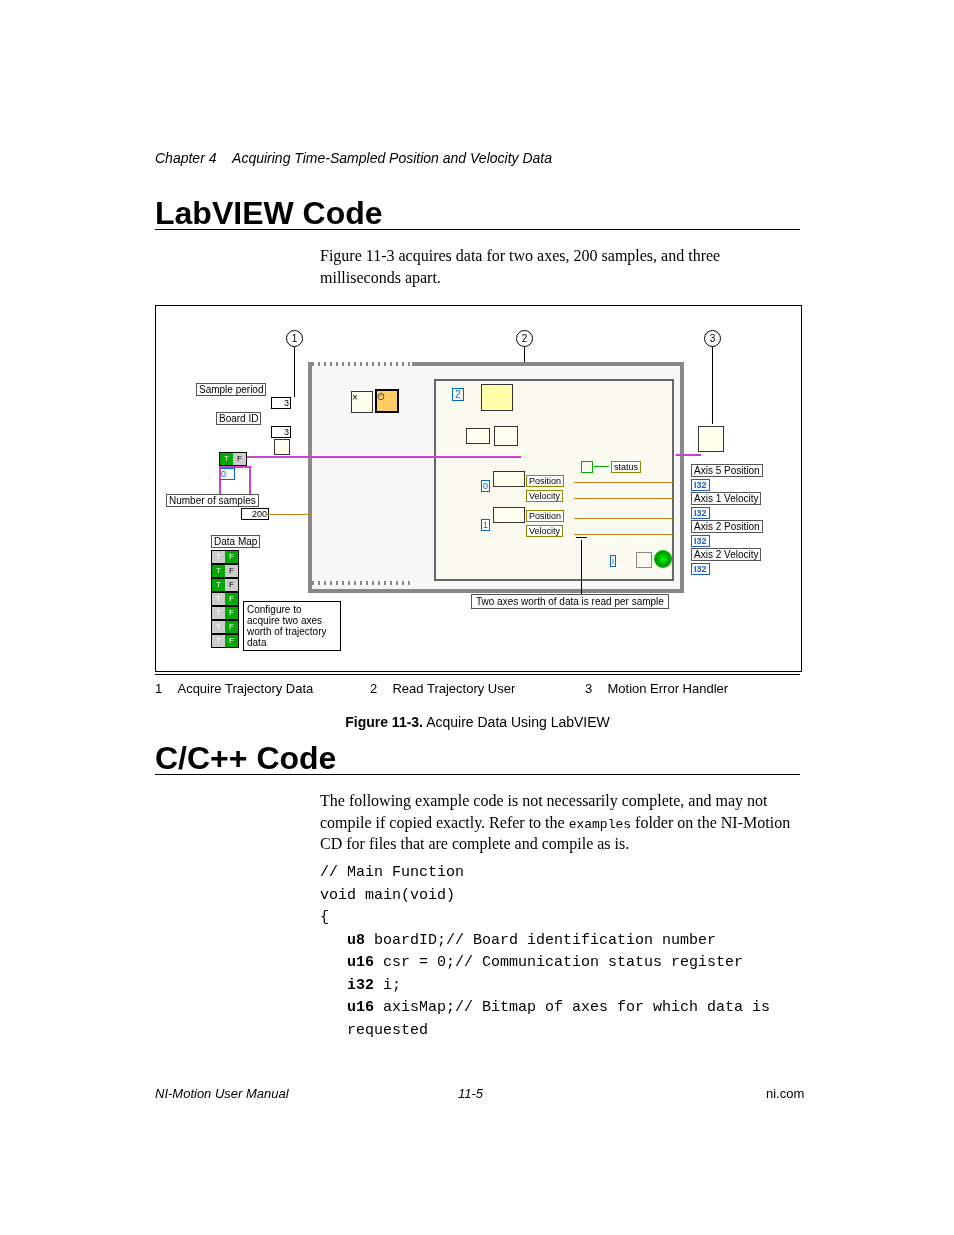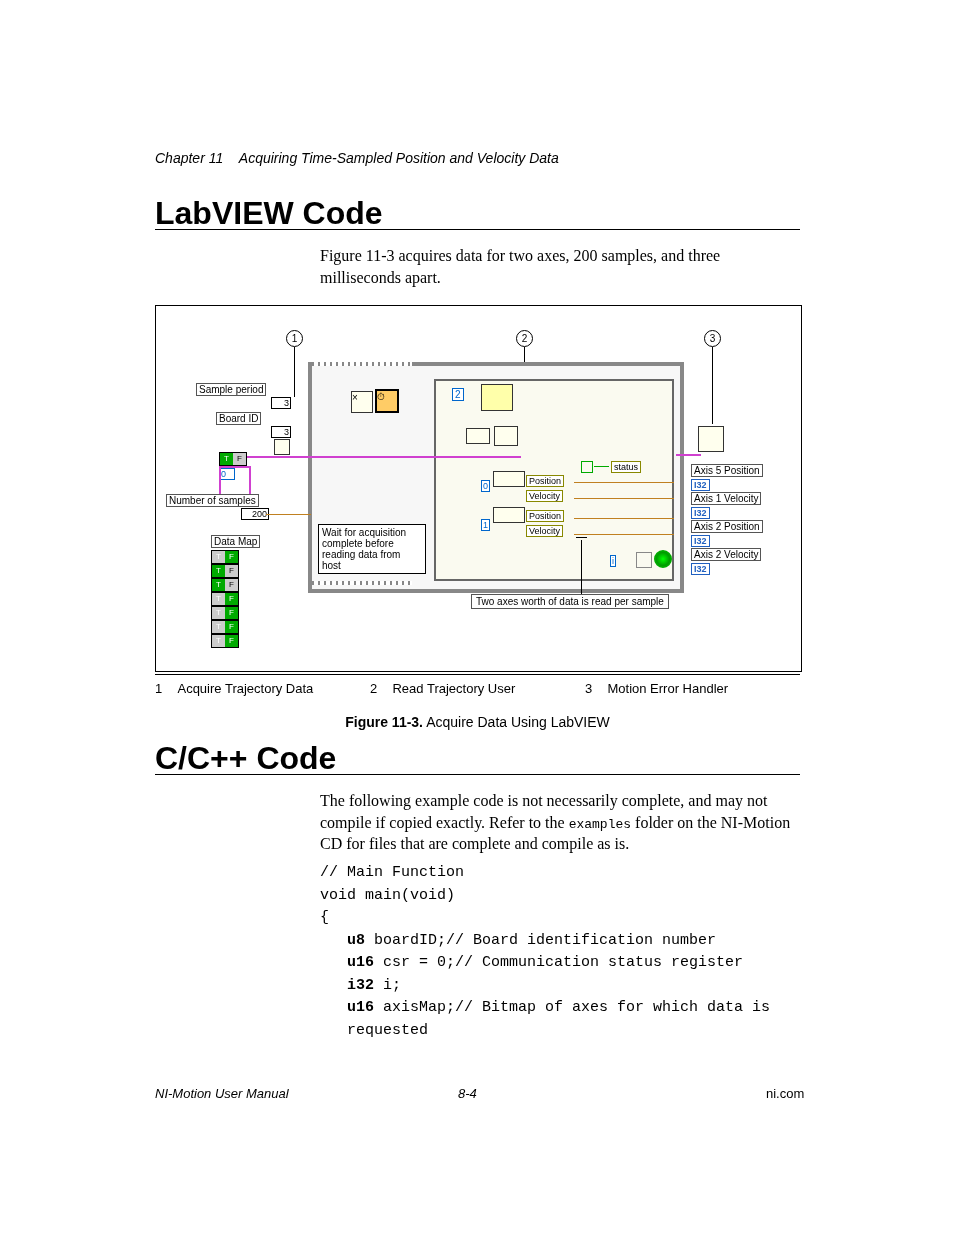--- a/index.html
+++ b/index.html
@@ -43,21 +43,21 @@
 .ftc{left:458px}
 .ftrr{left:766px;font-style:normal}
 .wire{position:absolute;background:#c08020;height:1px}
 .pinkw{position:absolute;background:#d040d0;height:2px}
 .pinkv{position:absolute;background:#d040d0;width:2px}
 .sqhatch{position:absolute;background:repeating-linear-gradient(90deg,#888 0,#888 2px,#fff 2px,#fff 6px)}
 </style>
 </head>
 <body>
 
-<div class="hdr"><span>Chapter 11</span>&nbsp;&nbsp;&nbsp;&nbsp;<span>Acquiring Time-Sampled Position and Velocity Data</span></div>
+<div class="hdr"><span>Chapter 4</span>&nbsp;&nbsp;&nbsp;&nbsp;<span>Acquiring Time-Sampled Position and Velocity Data</span></div>
 
 <div class="h1 h1a">LabVIEW Code</div>
 <div class="hr hra"></div>
 
 <div class="txt t1">Figure 11-3 acquires data for two axes, 200 samples, and three milliseconds apart.</div>
 
 <div class="figbox">
 <div class="diag">
 
 <div class="circ" style="left:130px;top:24px">1</div>
@@ -122,21 +122,21 @@
       </div>
 <div class="tf tf2" style="left:55px;top:314px">
         <div class="t">T</div>
         <div class="f">F</div>
       </div>
 <div class="tf tf2" style="left:55px;top:328px">
         <div class="t">T</div>
         <div class="f">F</div>
       </div>
 
-<div class="note" style="left:162px;top:218px;width:100px">Wait for acquisition complete before reading data from host</div>
+<div class="note" style="left:87px;top:295px;width:90px">Configure to acquire two axes worth of trajectory data</div>
 
 <div style="position:absolute;left:425px;top:155px;width:10px;height:10px;border:1px solid #0a0"></div>
 <div class="yb" style="left:455px;top:155px">status</div>
 <div style="position:absolute;left:438px;top:160px;width:15px;height:1px;background:#0a0"></div>
 
 <div class="sbox" style="left:325px;top:174px;color:#06c;border-color:#06c">0</div>
 <div class="vibox" style="left:337px;top:165px;width:30px;height:14px"></div>
 <div class="yb" style="left:370px;top:169px">Position</div>
 <div class="yb" style="left:370px;top:184px">Velocity</div>
 <div class="sbox" style="left:325px;top:213px;color:#06c;border-color:#06c">1</div>
@@ -188,14 +188,14 @@
 <div class="code"><span class="ci">// Main Function</span>
 <span>void main(void)</span>
 <span>{</span>
    <span class="cb">u8</span><span> boardID;</span><span class="ci">// Board identification number</span>
    <span class="cb">u16</span><span> csr = 0;</span><span class="ci">// Communication status register</span>
    <span class="cb">i32</span><span> i;</span>
    <span class="cb">u16</span><span> axisMap;</span><span class="ci">// Bitmap of axes for which data is </span>
    <span class="ci">requested</span></div>
 
 <div class="ftr ftl">NI-Motion User Manual</div>
-<div class="ftr ftc">8-4</div>
+<div class="ftr ftc">11-5</div>
 <div class="ftr ftrr">ni.com</div>
 
 </body></html>

